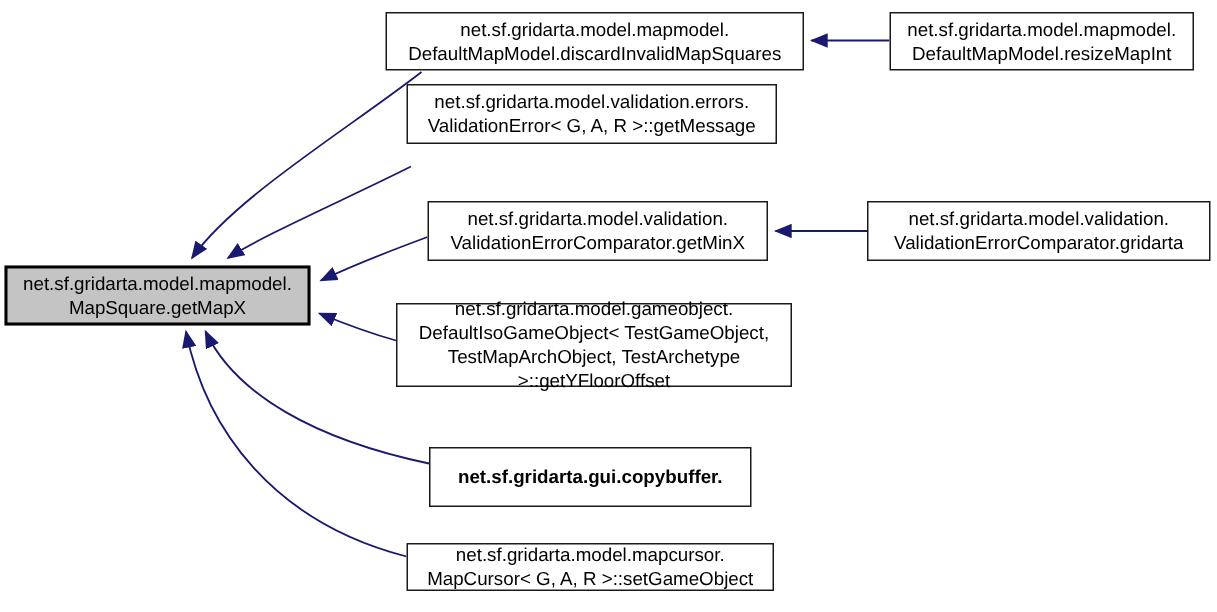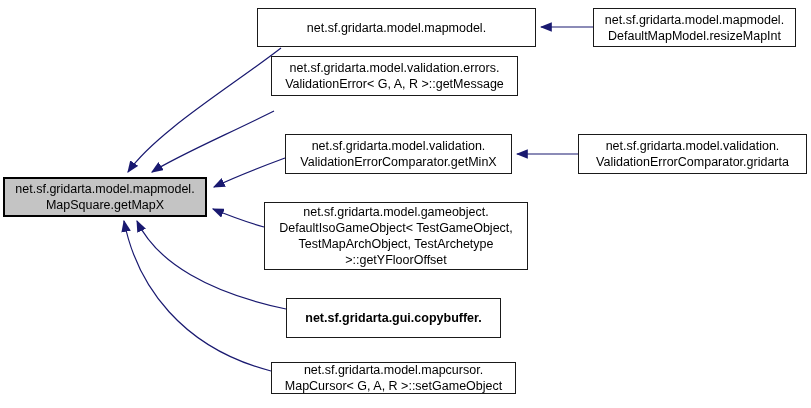--- a/index.html
+++ b/index.html
@@ -59,20 +59,21 @@
     <path class="edge" d="M 578,154 L 517,154" marker-end="url(#arrow)"></path>
   </svg>
 
   <div class="node focus" style="left:3px;top:177px;width:204px;height:40px;">
     <span>net.sf.gridarta.model.mapmodel.</span>
     <span>MapSquare.getMapX</span>
   </div>
 
   <div class="node" style="left:257px;top:8px;width:279px;height:39px;">
     <span>net.sf.gridarta.model.mapmodel.</span>
+    <span>DefaultMapModel.discardInvalidMapSquares</span>
   </div>
 
   <div class="node" style="left:593px;top:8px;width:203px;height:39px;">
     <span>net.sf.gridarta.model.mapmodel.</span>
     <span>DefaultMapModel.resizeMapInt</span>
   </div>
 
   <div class="node" style="left:271px;top:56px;width:247px;height:40px;">
     <span>net.sf.gridarta.model.validation.errors.</span>
     <span>ValidationError&lt; G, A, R &gt;::getMessage</span>
@@ -81,21 +82,21 @@
   <div class="node" style="left:285px;top:134px;width:227px;height:40px;">
     <span>net.sf.gridarta.model.validation.</span>
     <span>ValidationErrorComparator.getMinX</span>
   </div>
 
   <div class="node" style="left:578px;top:134px;width:229px;height:40px;">
     <span>net.sf.gridarta.model.validation.</span>
     <span>ValidationErrorComparator.gridarta</span>
   </div>
 
-  <div class="node" style="left:264px;top:202px;width:264px;height:68px;">
+  <div class="node" style="left:264px;top:202px;width:264px;height:56px;">
     <span>net.sf.gridarta.model.gameobject.</span>
     <span>DefaultIsoGameObject&lt; TestGameObject,</span>
     <span>TestMapArchObject, TestArchetype</span>
     <span>&gt;::getYFloorOffset</span>
   </div>
 
   <div class="node" style="left:286px;top:298px;width:215px;height:40px;font-weight:bold;">
     <span>net.sf.gridarta.gui.copybuffer.</span>
   </div>
 

